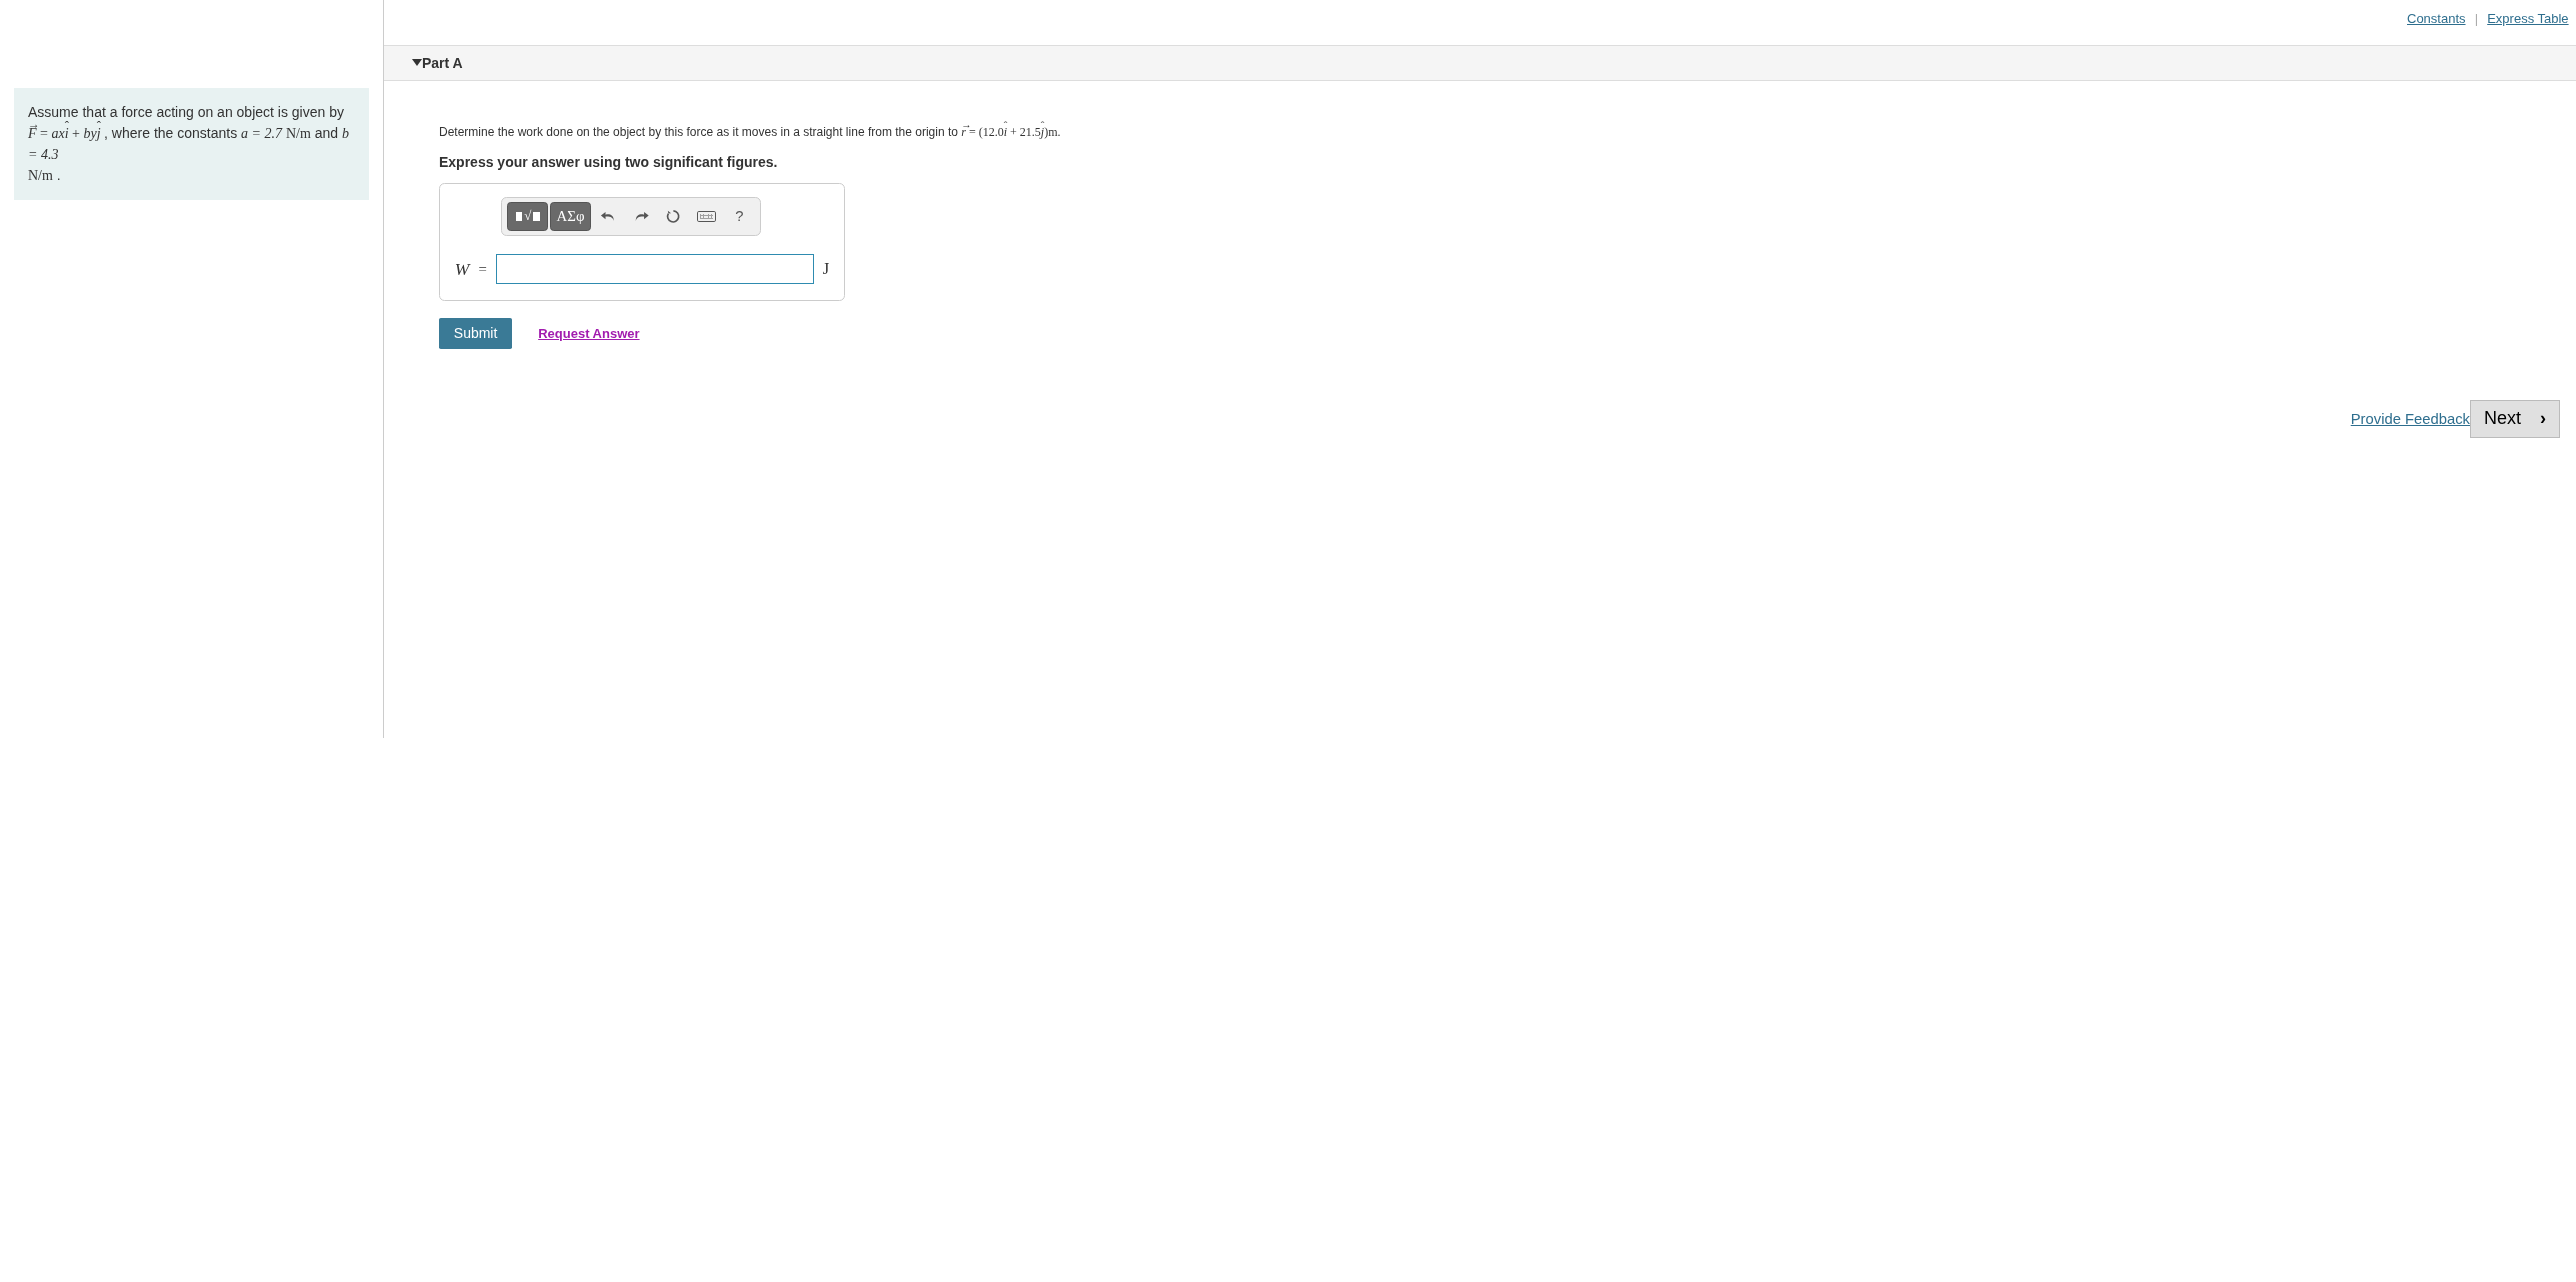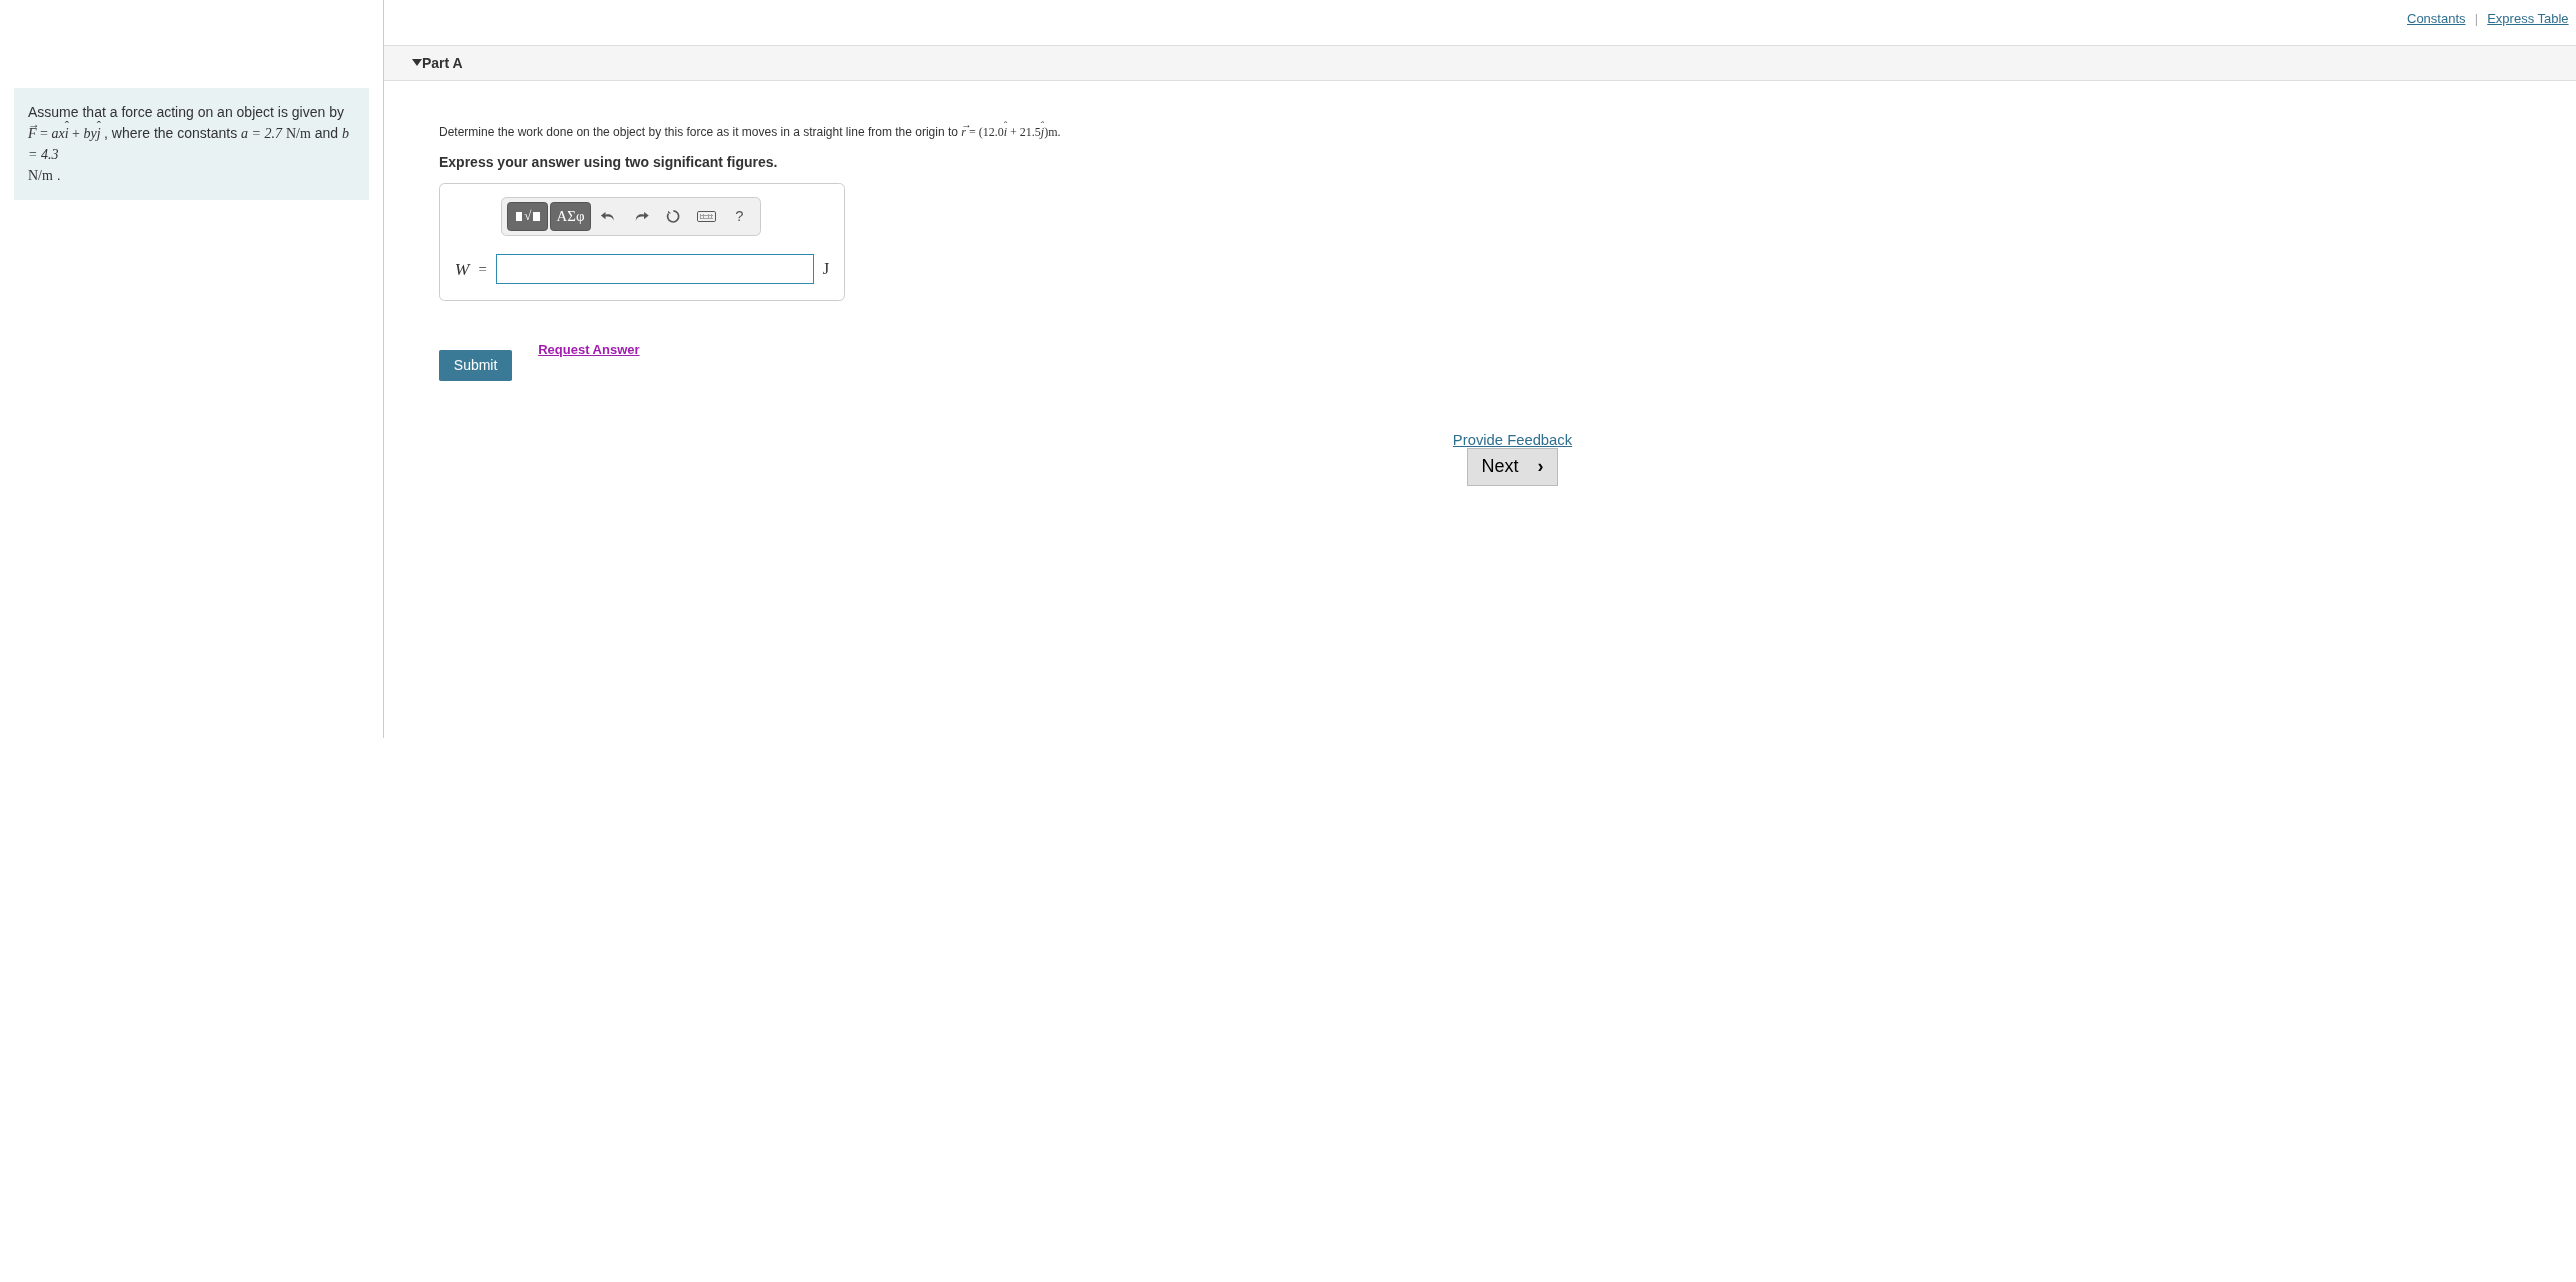--- a/index.html
+++ b/index.html
@@ -125,37 +125,35 @@
     gap: 26px;
   }
   .submit-btn {
     background: #3a7a96;
     color: #fff;
     border: none;
     padding: 7.4px 14.8px;
     font-size: 14px;
     border-radius: 1.8px;
     cursor: pointer;
-    margin-top: 32px;
   }
   .link-btn {
     color: #a21caf;
     text-decoration: underline;
     font-weight: bold;
     font-size: 13px;
     cursor: pointer;
   }
   .feedback-row {
     margin-top: 51px;
     padding-left: 14px;
     display: flex;
-    justify-content: space-between;
-    align-items: center;
-    padding-right: 4px;
-    flex-direction: column;
+    justify-content: flex-end;
+    align-items: center;
+    padding-right: 16px;
   }
   .feedback-link {
     color: #2e6e8e;
     text-decoration: underline;
     font-size: 14.8px;
     cursor: pointer;
   }
   .next-btn {
     background: #e0e0e0;
     border: 0.9px solid #bbb;

